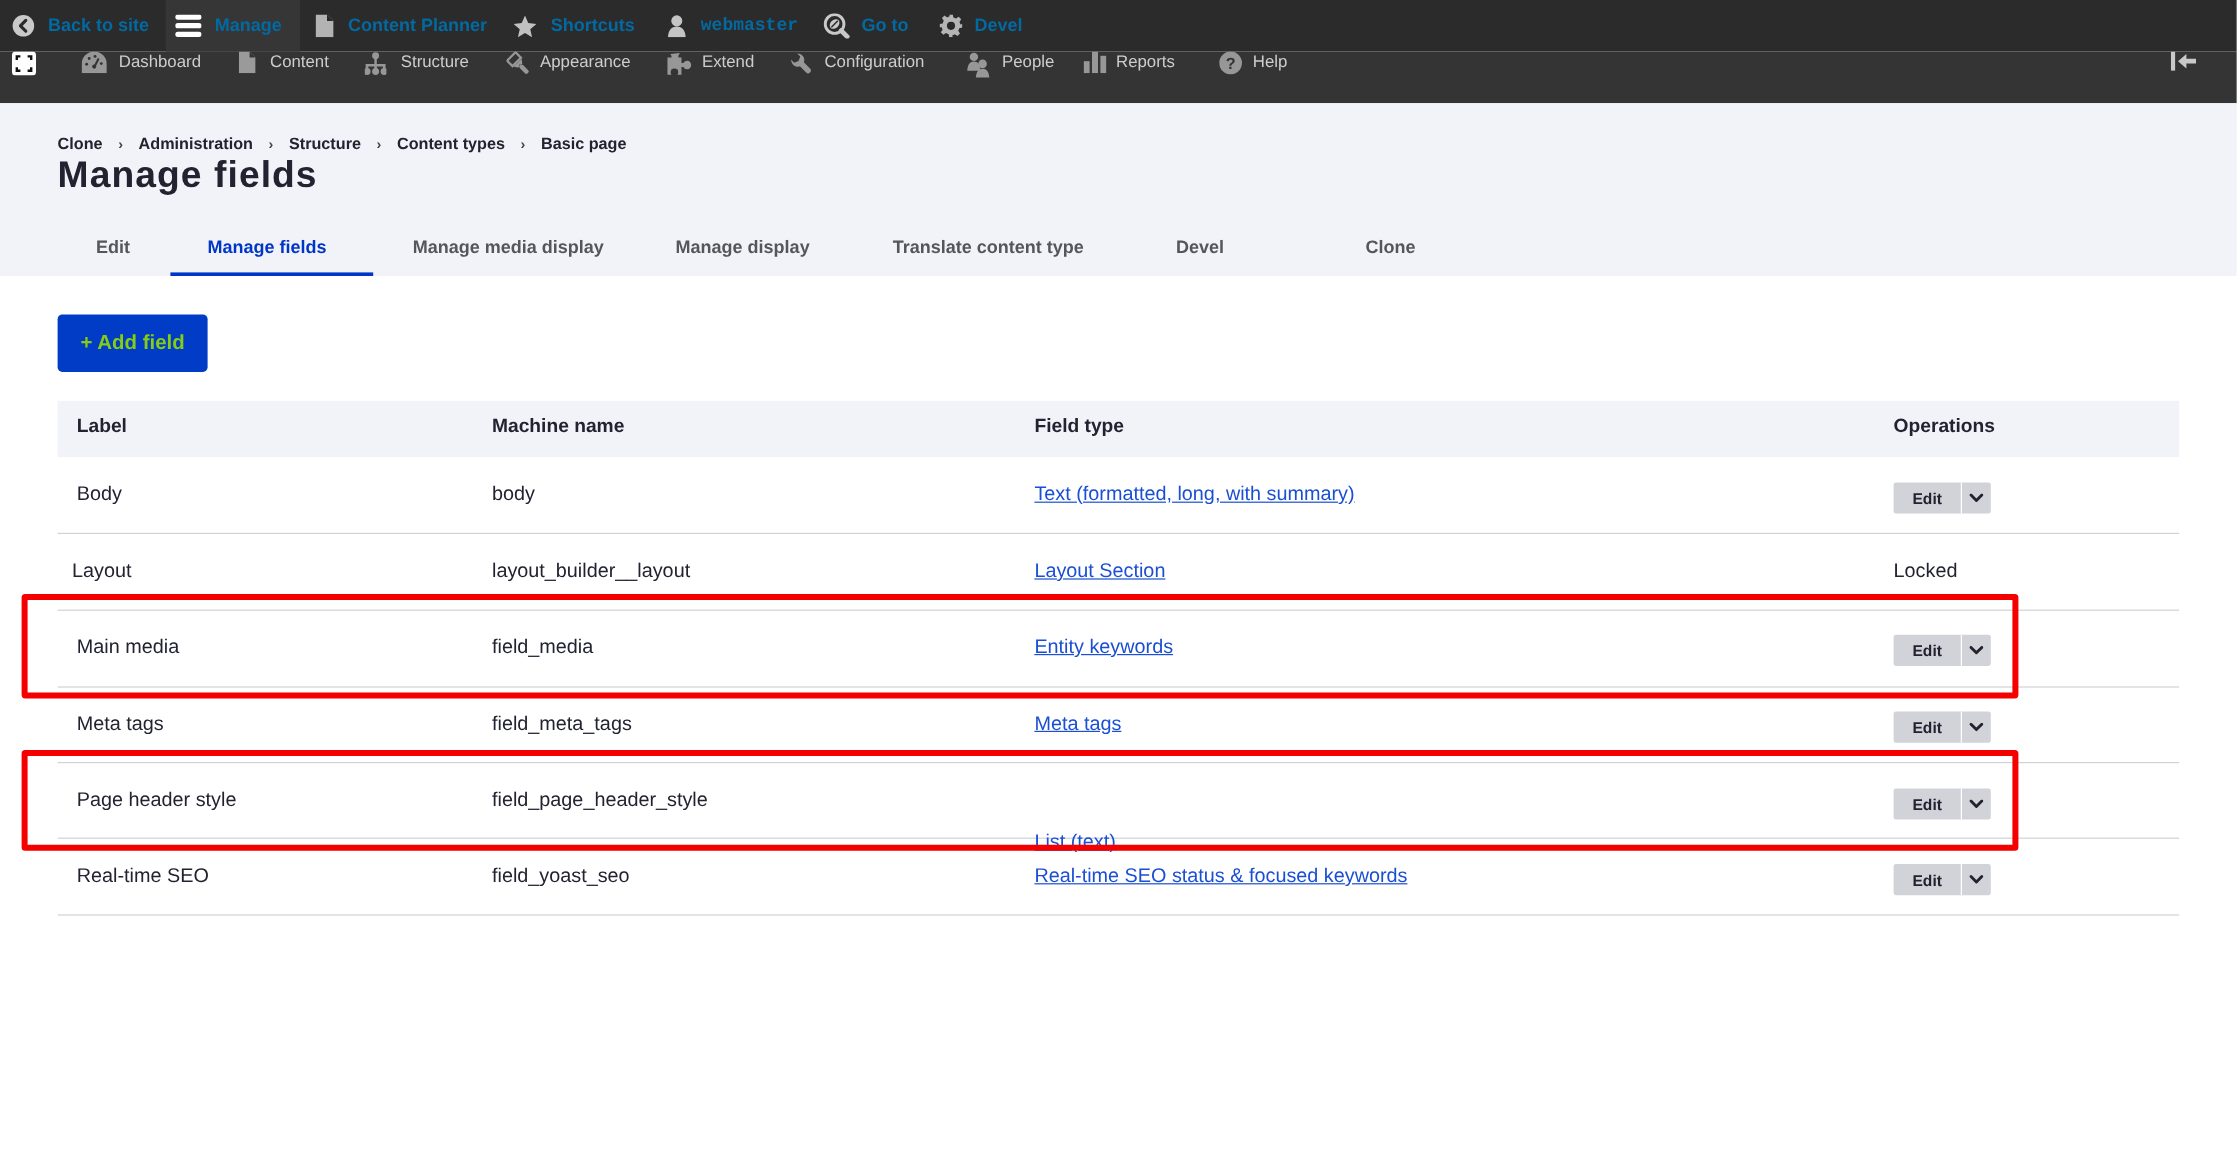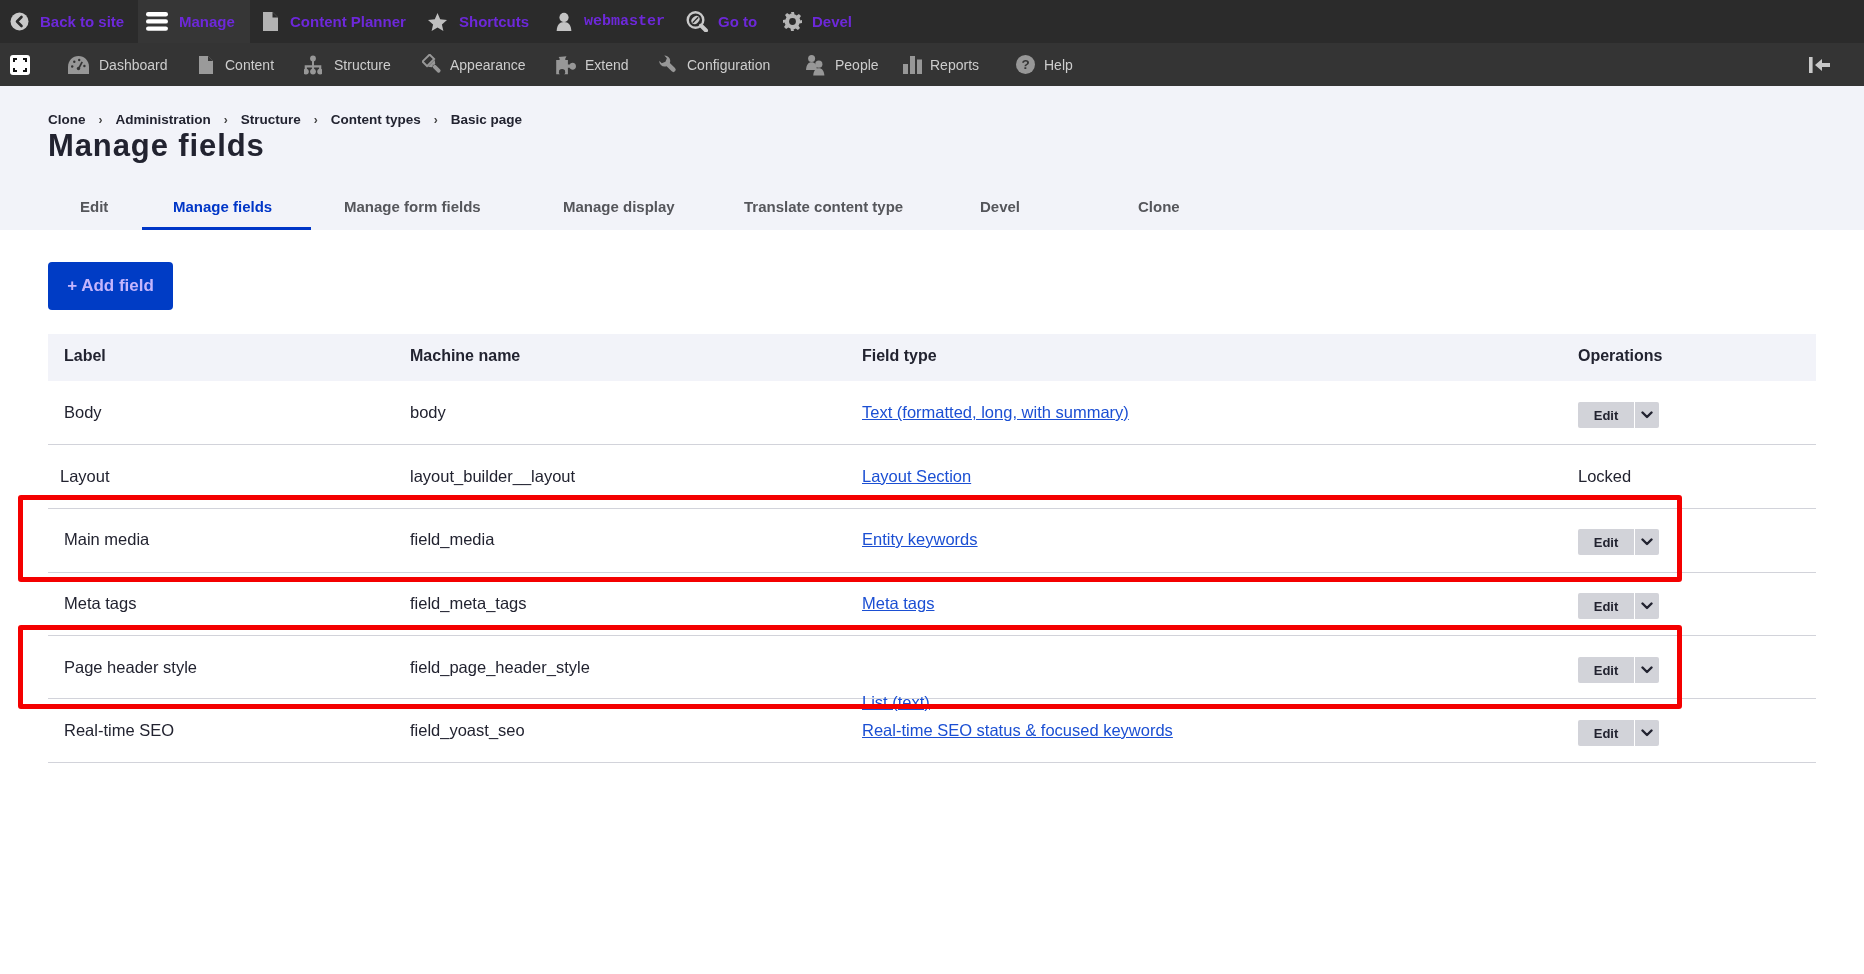--- a/index.html
+++ b/index.html
@@ -3,34 +3,34 @@
 <meta charset="utf-8">
 <style>
   * { margin:0; padding:0; box-sizing:border-box; }
   html,body { width:1864px; height:974px; background:#fff; font-family:"Liberation Sans", sans-serif; overflow:hidden; }
   .abs { position:absolute; }
   #page { position:relative; width:1864px; height:974px; }
 
   
   #bar1 { left:0; top:0; width:1864px; height:43px; background:#2b2b2b; }
   #bar2 { left:0; top:43px; width:1864px; height:43px; background:#343434; }
-  .tb-item { position:absolute; top:0; height:43px; display:flex; align-items:center; color:#6d28d9; font-weight:bold; font-size:15px; }
-  .tr-item { position:absolute; top:43px; height:43px; display:flex; align-items:center; color:#cdcdcd; font-weight:normal; font-size:14px; }
+  .tb-item { position:absolute; top:0; height:43px; display:flex; align-items:center; color:#0369a1; font-weight:bold; font-size:15px; }
+  .tr-item { position:absolute; top:43px; height:43px; display:flex; color:#cdcdcd; font-weight:normal; font-size:14px; }
   #managetab { position:absolute; left:138px; top:0; width:112px; height:43px; background:#363636; }
 
   
   #head { left:0; top:86px; width:1864px; height:144px; background:#f2f3f9; }
   #crumbs { position:absolute; left:48px; top:112px; display:flex; align-items:center; font-size:13.5px; font-weight:bold; color:#222330; }
   #crumbs .sep { margin:0 13px; color:#444; font-size:12px; }
   #title { position:absolute; left:48px; top:128px; font-size:31px; letter-spacing:0.9px; font-weight:bold; color:#222330; }
   .tab { position:absolute; top:198px; font-size:15px; font-weight:bold; color:#55565b; }
   #activetab { position:absolute; left:142px; top:227px; width:169px; height:3px; background:#0036c7; }
 
   
-  #addbtn { left:48px; top:262px; width:125px; height:48px; background:#003cc5; border-radius:4px; color:#c4b5fd; font-weight:bold; font-size:17px; display:flex; align-items:center; justify-content:center; }
+  #addbtn { left:48px; top:262px; width:125px; height:48px; background:#003cc5; border-radius:4px; color:#84cc16; font-weight:bold; font-size:17px; display:flex; align-items:center; justify-content:center; }
 
   
   #thead { left:48px; top:334px; width:1768px; height:47px; background:#f2f3f9; }
   .th { position:absolute; top:347px; font-size:16px; font-weight:bold; color:#222330; }
   .sepline { position:absolute; left:48px; width:1768px; height:1px; background:#d2d3da; }
   .cell { position:absolute; font-size:16.5px; color:#222330; }
   a.flink { font-size:16.5px; color:#1b4fd3; text-decoration:underline; }
   .editbtn { position:absolute; left:1578px; width:81px; height:26px; background:#d2d3d9; border-radius:2px; display:flex; }
   .editbtn .elabel { width:57px; height:26px; display:flex; align-items:center; justify-content:center; font-size:13px; font-weight:bold; color:#222330; border-right:1px solid #fff; }
   .editbtn .echev { width:23px; height:26px; display:flex; align-items:center; justify-content:center; }
@@ -199,21 +199,21 @@
       <span class="sep">›</span>
     <span>Structure</span>
       <span class="sep">›</span>
     <span>Content types</span>
       <span class="sep">›</span>
     <span>Basic page</span>
   </div>
   <div id="title">Manage fields</div>
   <div class="tab" style="left:80px;">Edit</div>
   <div class="tab" style="left:173px; color:#0036c7;">Manage fields</div>
-  <div class="tab" style="left:344px;">Manage form fields</div>
+  <div class="tab" style="left:344px;">Manage media display</div>
   <div class="tab" style="left:563px;">Manage display</div>
   <div class="tab" style="left:744px;">Translate content type</div>
   <div class="tab" style="left:980px;">Devel</div>
   <div class="tab" style="left:1138px;">Clone</div>
   <div id="activetab"></div>
 
   <div class="abs" id="addbtn">+ Add field</div>
 
   <div class="abs" id="thead"></div>
   <div class="th" style="left:64px;">Label</div>

